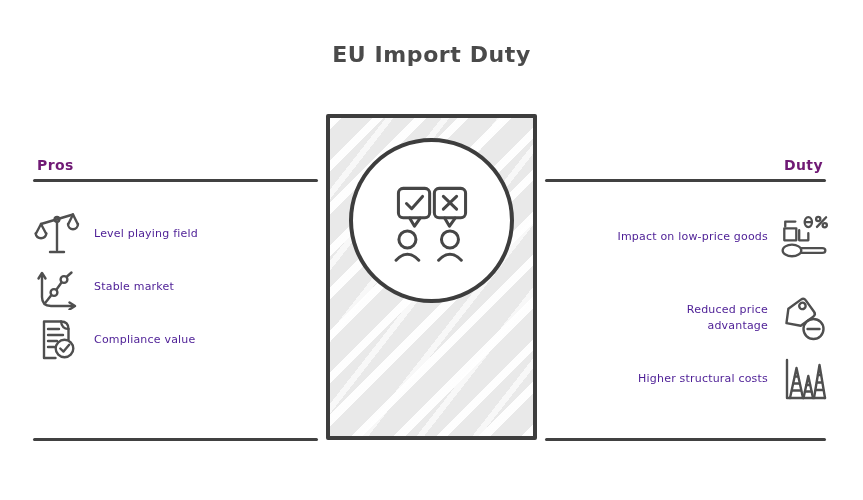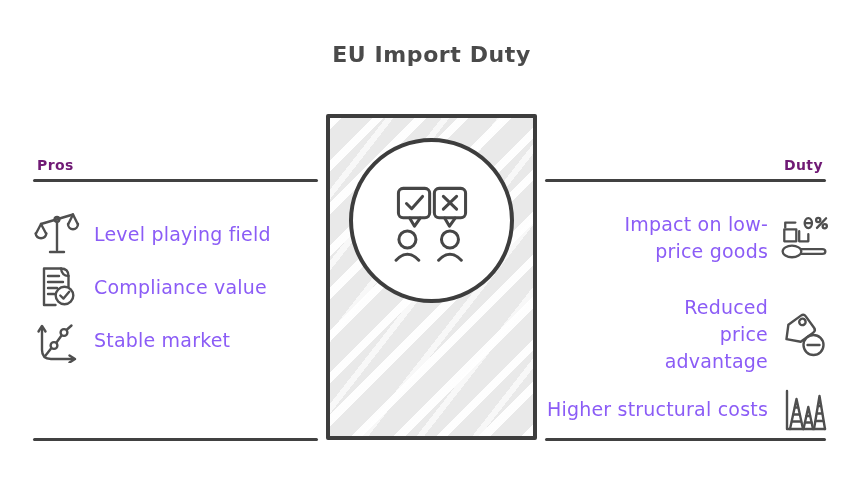--- a/index.html
+++ b/index.html
@@ -53,22 +53,22 @@
     flex-direction: column;
   }
   .pros-row {
     display: flex;
     align-items: center;
     height: 50px;
     margin-bottom: 3px;
   }
   .pros-row .icon-box { margin-right: 12px; }
   .item-label {
-    font-size: 19px;
-    color: #8b5cf6;
+    font-size: 11px;
+    color: #4c1d95;
     letter-spacing: 0.2px;
     line-height: 1.42;
   }
 
   .cons-list {
     position: absolute;
     top: 211px; right: 34px;
     display: flex;
     flex-direction: column;
     align-items: flex-end;
@@ -153,45 +153,45 @@
           <path d="M 2.6 24.5 A 5.5 5.8 0 0 0 13.4 24.5"></path>
           <path d="M 40 5.5 L 35.3 15 M 40 5.5 L 44.7 15"></path>
           <path d="M 35 15 A 5 5.2 0 0 0 45 15"></path>
         </svg>
       </span>
       <span class="item-label">Level playing field</span>
     </div>
 
     <div class="pros-row">
       <span class="icon-box">
-        <svg width="44" height="46" viewBox="0 0 44 46" class="stroke-ico">
-          <path d="M 33.5 23 V 12 C 33.5 7 31 4.5 26 4.5 H 9 V 41 H 20.5"></path>
-          <path d="M 26 4.5 C 26.5 9.5 29.5 11.8 33.5 12"></path>
-          <path d="M 13 12 H 24 M 13 18 H 28 M 13 24 H 22 M 13 30 H 19.5"></path>
-          <circle cx="29.5" cy="31.5" r="8.8" fill="#ffffff"></circle>
-          <path d="M 25.3 31.5 L 28.5 34.6 L 34.2 27.7"></path>
-        </svg>
-      </span>
-      <span class="item-label">Compliance value</span>
-    </div>
-
-    <div class="pros-row">
-      <span class="icon-box">
         <svg width="46" height="46" viewBox="0 0 46 46" class="stroke-ico">
           <path d="M 8 11 V 33 Q 8 42 17 42 H 39"></path>
           <path d="M 4.5 14.5 L 8 9 L 11.5 14.5"></path>
           <path d="M 35.5 38.5 L 41 42 L 35.5 45.5"></path>
           <path d="M 11.5 38.5 C 13.5 36 15.5 33.5 17 31.5"></path>
           <circle cx="20" cy="28.5" r="3.4" fill="#ffffff"></circle>
           <path d="M 22.5 25.5 L 27.5 18.5"></path>
           <circle cx="30" cy="15.5" r="3.4" fill="#ffffff"></circle>
           <path d="M 33 12.5 L 37.5 8.5"></path>
         </svg>
       </span>
       <span class="item-label">Stable market</span>
+    </div>
+
+    <div class="pros-row">
+      <span class="icon-box">
+        <svg width="44" height="46" viewBox="0 0 44 46" class="stroke-ico">
+          <path d="M 33.5 23 V 12 C 33.5 7 31 4.5 26 4.5 H 9 V 41 H 20.5"></path>
+          <path d="M 26 4.5 C 26.5 9.5 29.5 11.8 33.5 12"></path>
+          <path d="M 13 12 H 24 M 13 18 H 28 M 13 24 H 22 M 13 30 H 19.5"></path>
+          <circle cx="29.5" cy="31.5" r="8.8" fill="#ffffff"></circle>
+          <path d="M 25.3 31.5 L 28.5 34.6 L 34.2 27.7"></path>
+        </svg>
+      </span>
+      <span class="item-label">Compliance value</span>
     </div>
 
   </div>
 
   <div class="cons-list">
 
     <div class="cons-row cons-row-1">
       <span class="item-label">Impact on low-price goods</span>
       <span class="icon-box">
         <svg width="52" height="48" viewBox="0 0 52 48" class="stroke-ico" stroke-width="2.3">

